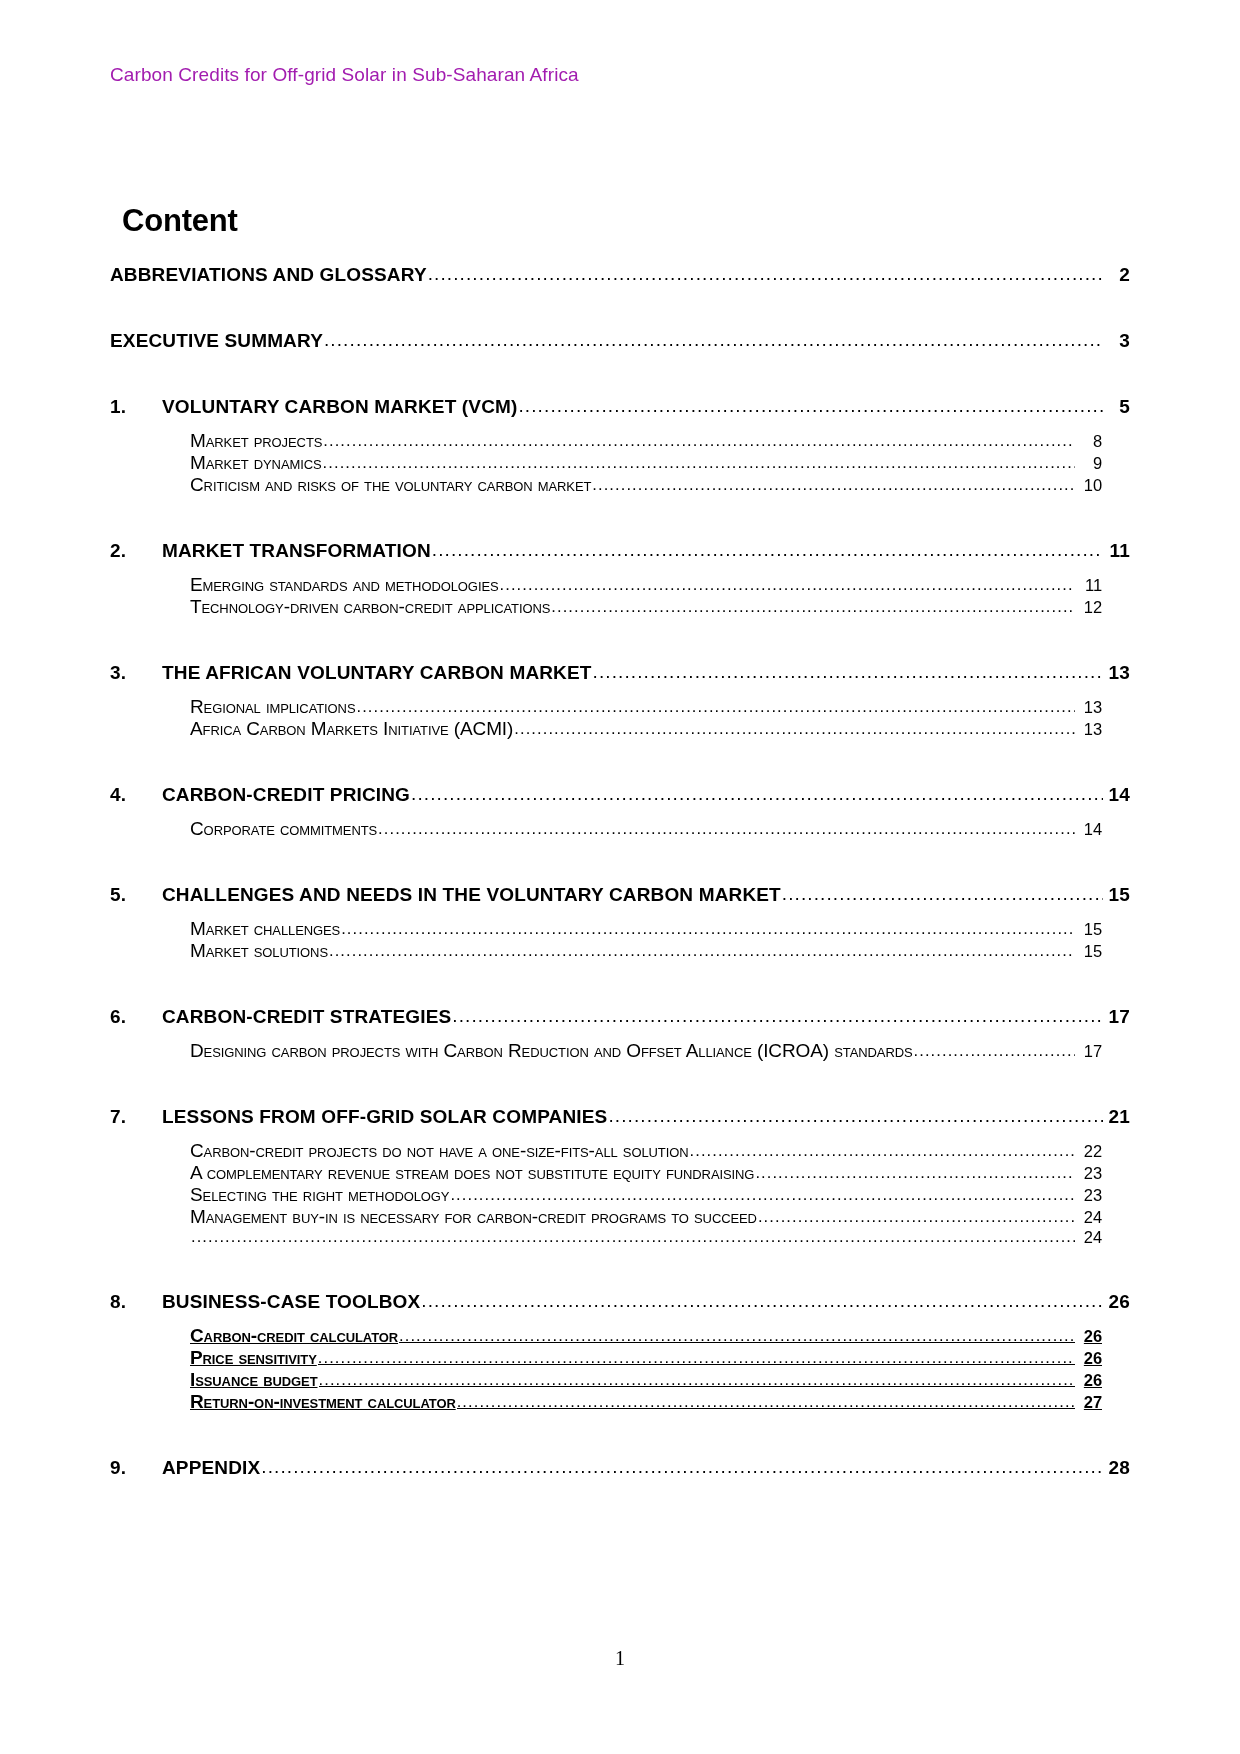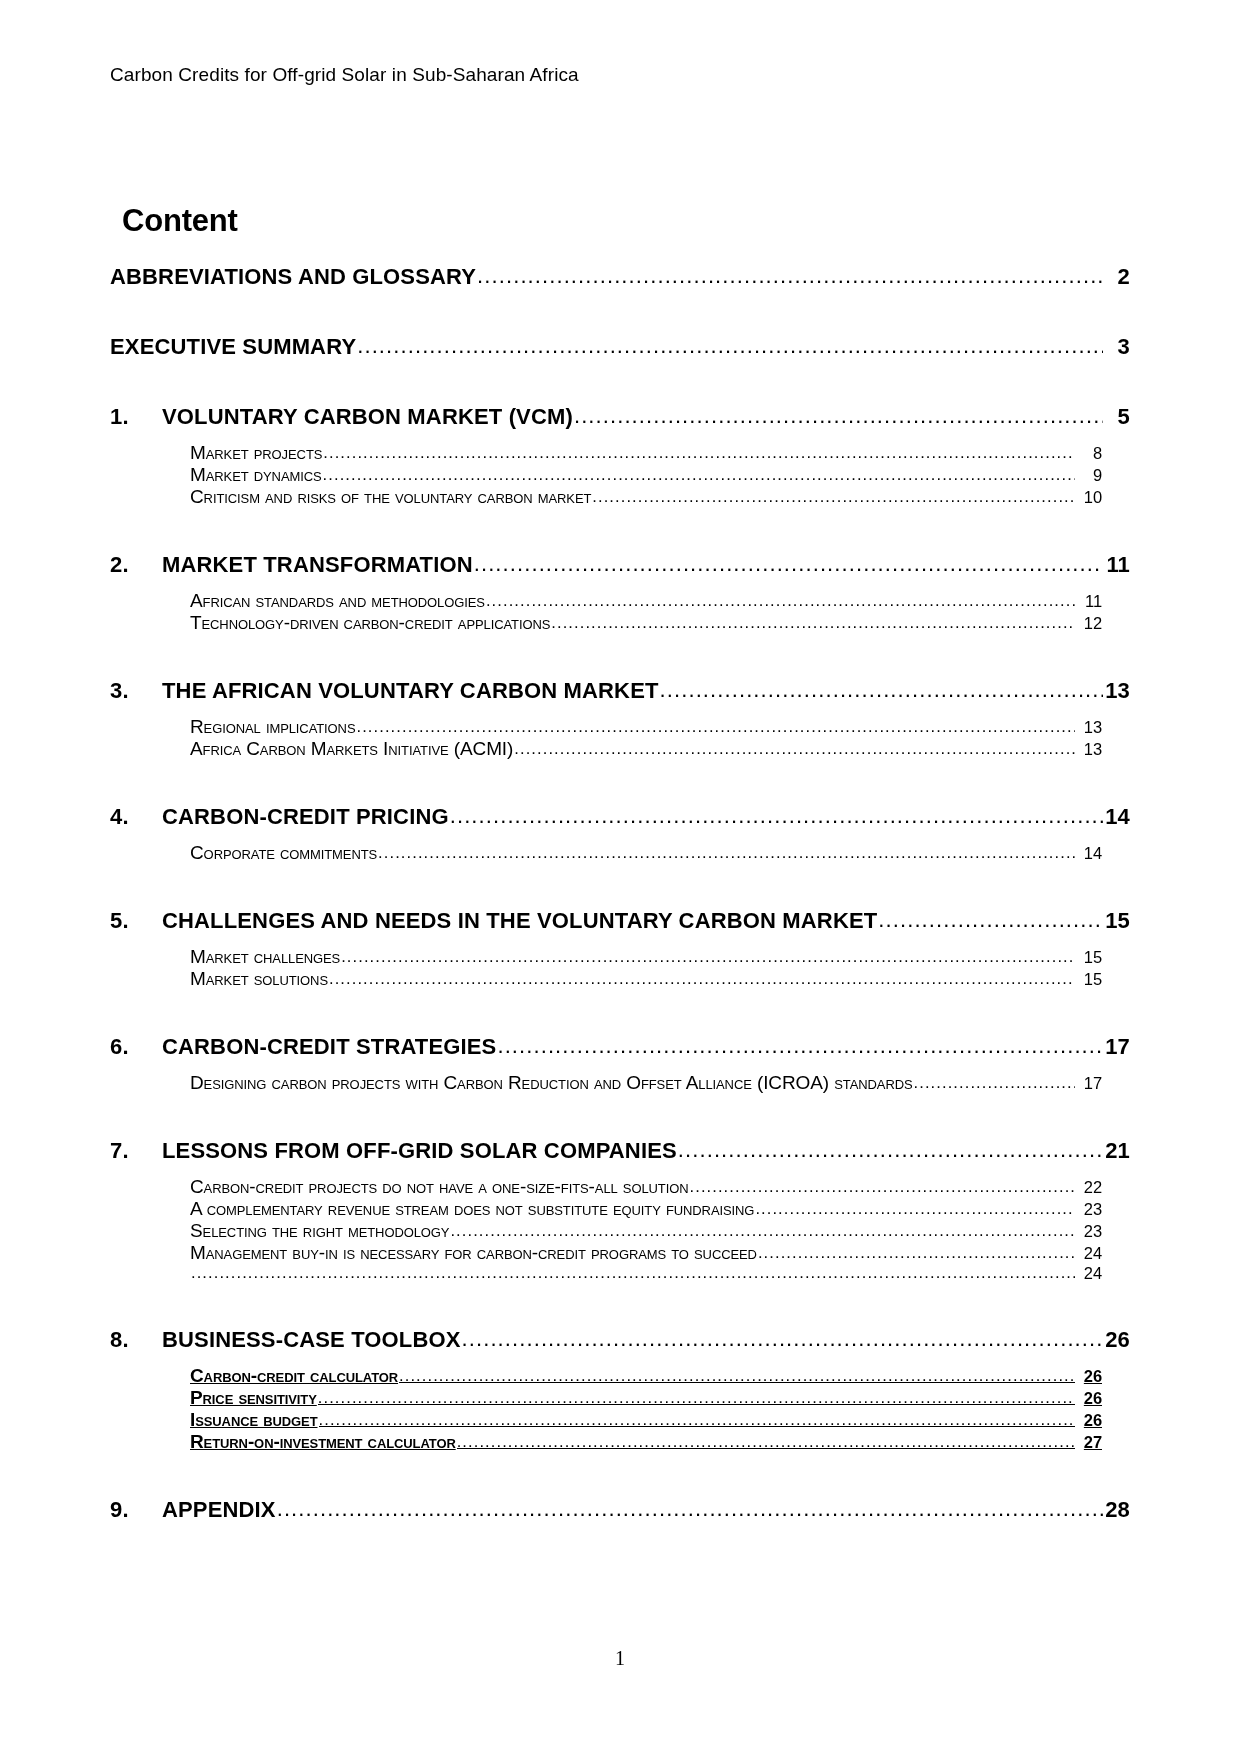--- a/index.html
+++ b/index.html
@@ -19,21 +19,21 @@
     box-sizing: border-box;
     overflow: hidden;
   }
   .page-header {
     position: absolute;
     top: 64px;
     left: 110px;
     font-size: 19px;
     font-weight: 400;
     letter-spacing: 0.1px;
-    color: #000000;
+    color: #a21caf;
     white-space: nowrap;
   }
   .toc-wrap {
     position: absolute;
     top: 205px;
     left: 110px;
     width: 1020px;
   }
   .toc-title {
     font-family: "Liberation Sans", sans-serif;
@@ -71,21 +71,21 @@
     transform: translateY(-1px);
   }
   .toc-page {
     flex: 0 0 auto;
     text-align: right;
     min-width: 26px;
   }
 
   
   .lvl1 {
-    font-size: 22px;
+    font-size: 19px;
     font-weight: bold;
     letter-spacing: 0.15px;
     margin-top: 26px;
     margin-bottom: 0;
   }
   .lvl1.first { margin-top: 0; }
   .lvl1 .toc-page { font-weight: bold; }
   .lvl1.noindent .toc-label { padding-left: 0; }
 
   
@@ -172,21 +172,21 @@
         <div class="group-gap"></div>
         <div class="toc-row lvl1">
           <span class="toc-num">2.</span>
           <span class="toc-label">MARKET TRANSFORMATION</span>
           <span class="toc-dots">...................................................................................................................................................................................................................................................................</span>
           <span class="toc-page">11</span>
         </div>
         <div class="group-gap-sm"></div>
         <div class="toc-row lvl2">
           <span class="toc-num"></span>
-          <span class="toc-label">African standards and methodologies</span>
+          <span class="toc-label">Emerging standards and methodologies</span>
           <span class="toc-dots">...................................................................................................................................................................................................................................................................</span>
           <span class="toc-page">11</span>
         </div>
         <div class="toc-row lvl2">
           <span class="toc-num"></span>
           <span class="toc-label">Technology-driven carbon-credit applications</span>
           <span class="toc-dots">...................................................................................................................................................................................................................................................................</span>
           <span class="toc-page">12</span>
         </div>
         <div class="group-gap"></div>

